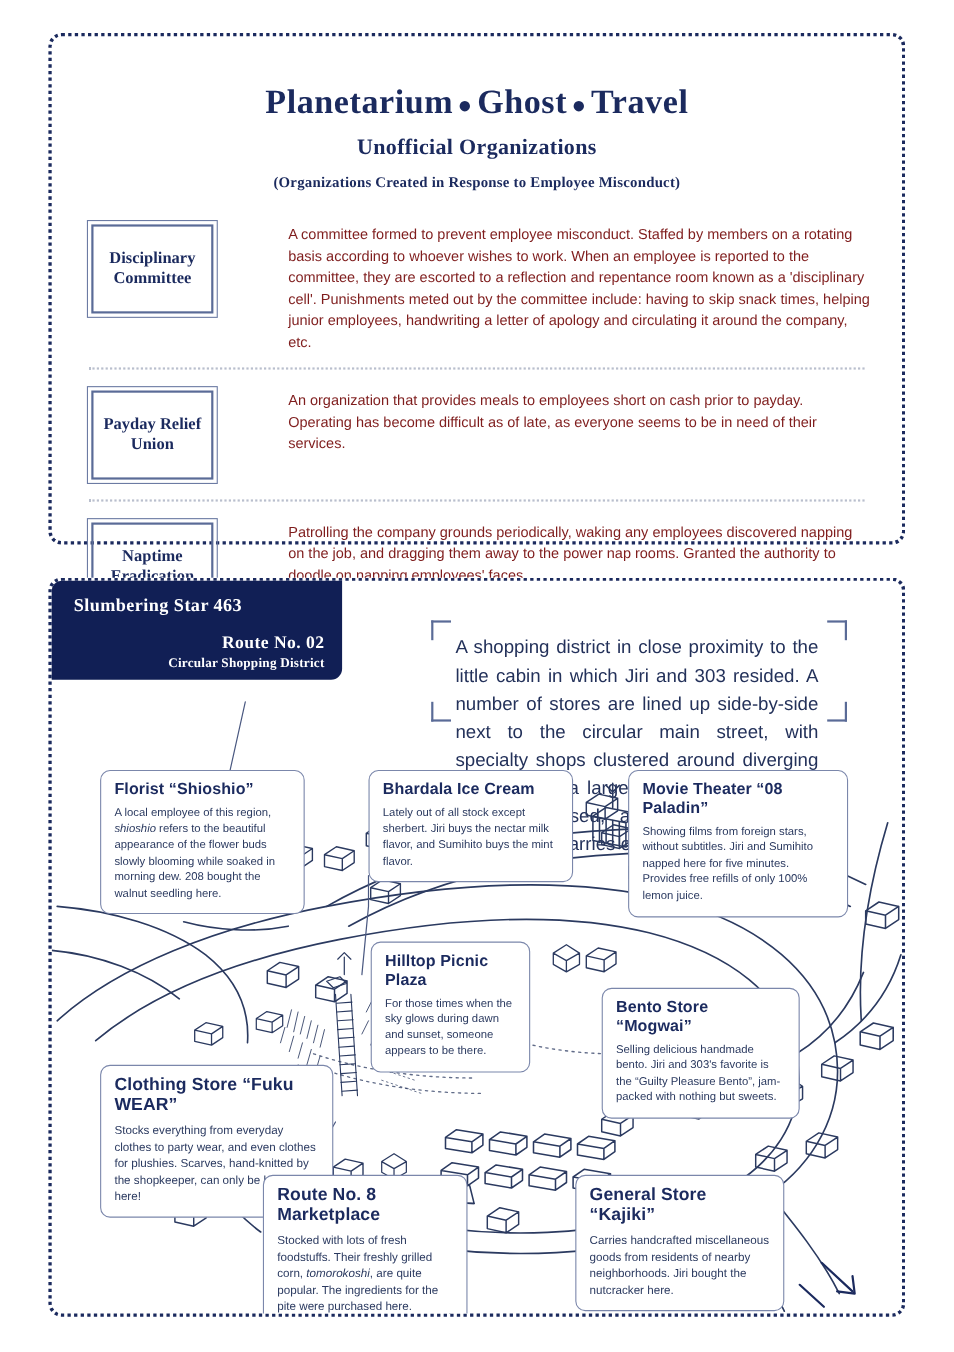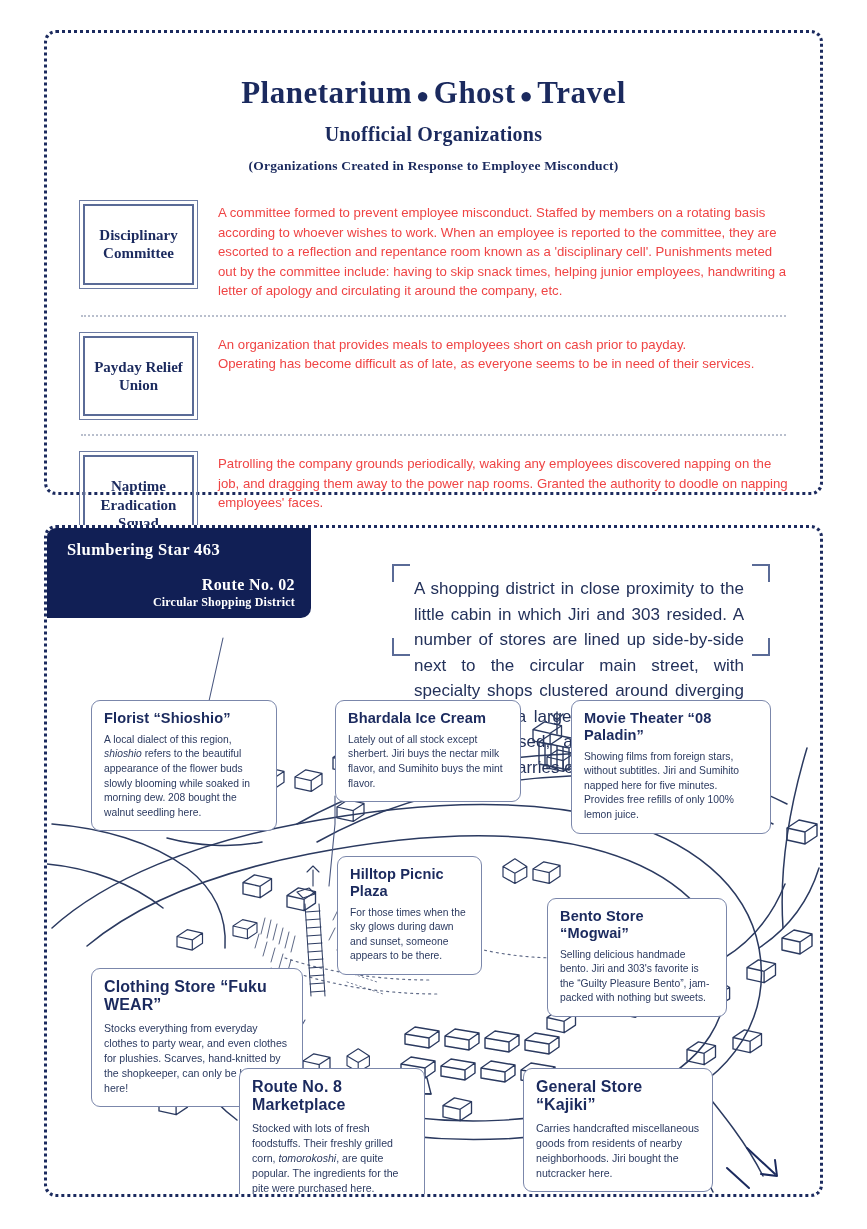--- a/index.html
+++ b/index.html
@@ -50,22 +50,22 @@
     border:2px solid #5a6b97;height:100%;box-sizing:border-box;
     display:flex;align-items:center;justify-content:center;
     padding:20px 4px;
   }
   .org-label-text{
     font-family:"Liberation Serif", serif;font-weight:700;
     font-size:15px;line-height:1.22;text-align:center;color:#1b2a5e;
     white-space:pre-line;
   }
   .org-desc{
-    flex:1 1 auto;font-size:13.2px;line-height:1.48;color:#ef4444;
-    padding-top:3px;white-space:pre-line;
+    flex:1 1 auto;font-size:13.2px;line-height:1.48;color:#7f1d1d;
+    padding-top:3px;white-space:pre-line;margin-left:44px;
   }
 
   
   .star-block{
     position:absolute;left:-2px;top:-2px;width:266px;height:92px;
     background:#111f55;border-radius:10px 0 10px 0;
     color:#ffffff;box-sizing:border-box;padding:14px 16px 10px 22px;
   }
   .star-name{font-family:"Liberation Serif", serif;font-size:16.5px;font-weight:700;letter-spacing:.4px;}
   .route-no{font-family:"Liberation Serif", serif;font-size:16px;font-weight:700;text-align:right;margin-top:16px;letter-spacing:.4px;}
@@ -410,21 +410,21 @@
 
       <g stroke="#1b2a5e" stroke-width="2" fill="none" stroke-linecap="round" stroke-linejoin="round">
         <path d="M700 520 L728 546"></path>
         <path d="M714 546 L730 548 L728 532"></path>
         <path d="M680 540 L702 560"></path>
       </g>
     </svg>
 
     <div class="callout" id="c-florist" style="left:44px;top:172px;width:186px;">
       <div class="c-title">Florist “Shioshio”</div>
-      <div class="c-body"><span>A local dialect of this region, </span><i>shioshio</i><span> refers to the beautiful appearance of the flower buds slowly blooming while soaked in morning dew. 208 bought the walnut seedling here.</span></div>
+      <div class="c-body"><span>A local employee of this region, </span><i>shioshio</i><span> refers to the beautiful appearance of the flower buds slowly blooming while soaked in morning dew. 208 bought the walnut seedling here.</span></div>
     </div>
 
     <div class="callout" id="c-ice" style="left:288px;top:172px;width:186px;">
       <div class="c-title">Bhardala Ice Cream</div>
       <div class="c-body">Lately out of all stock except sherbert. Jiri buys the nectar milk flavor, and Sumihito buys the mint flavor.</div>
     </div>
 
     <div class="callout" id="c-movie" style="left:524px;top:172px;width:200px;">
       <div class="c-title">Movie Theater “08 Paladin”</div>
       <div class="c-body">Showing films from foreign stars, without subtitles. Jiri and Sumihito napped here for five minutes. Provides free refills of only 100% lemon juice.</div>

